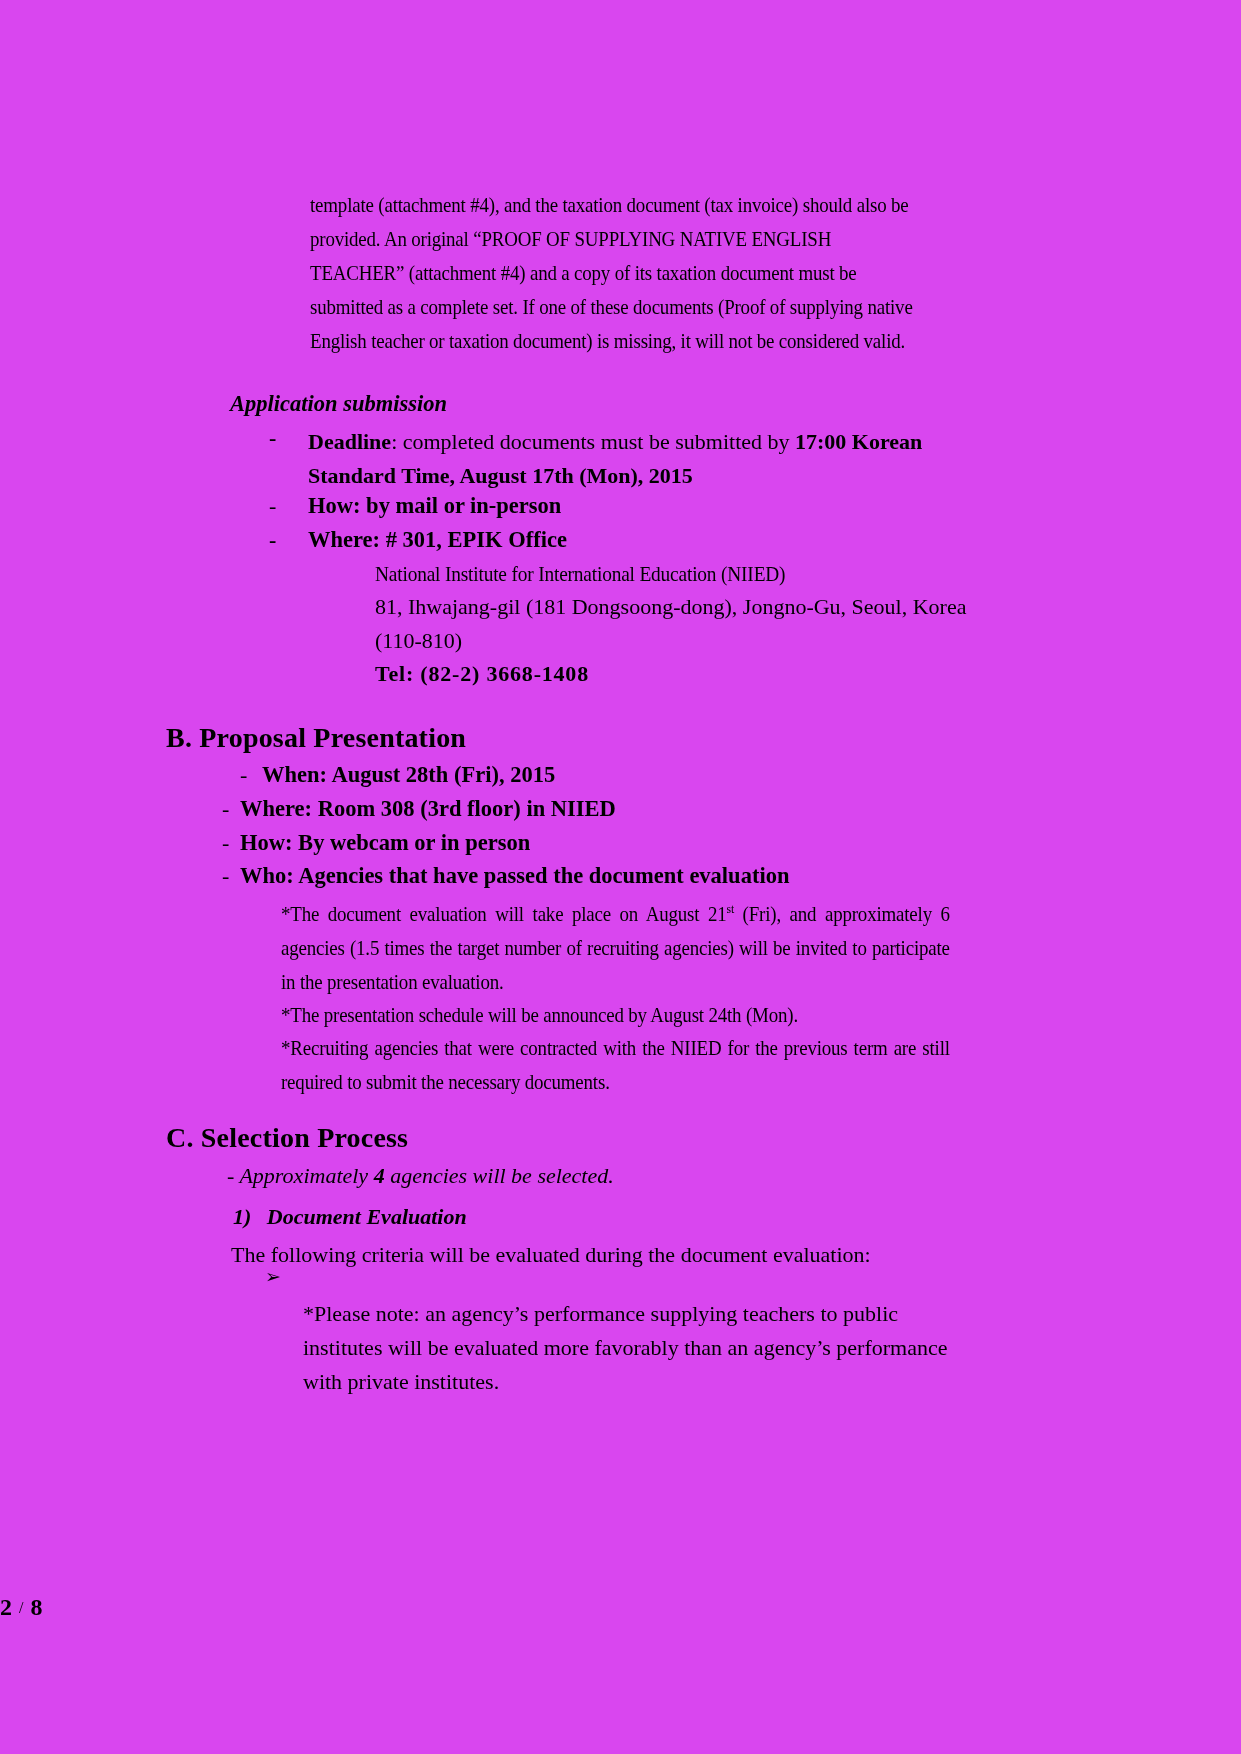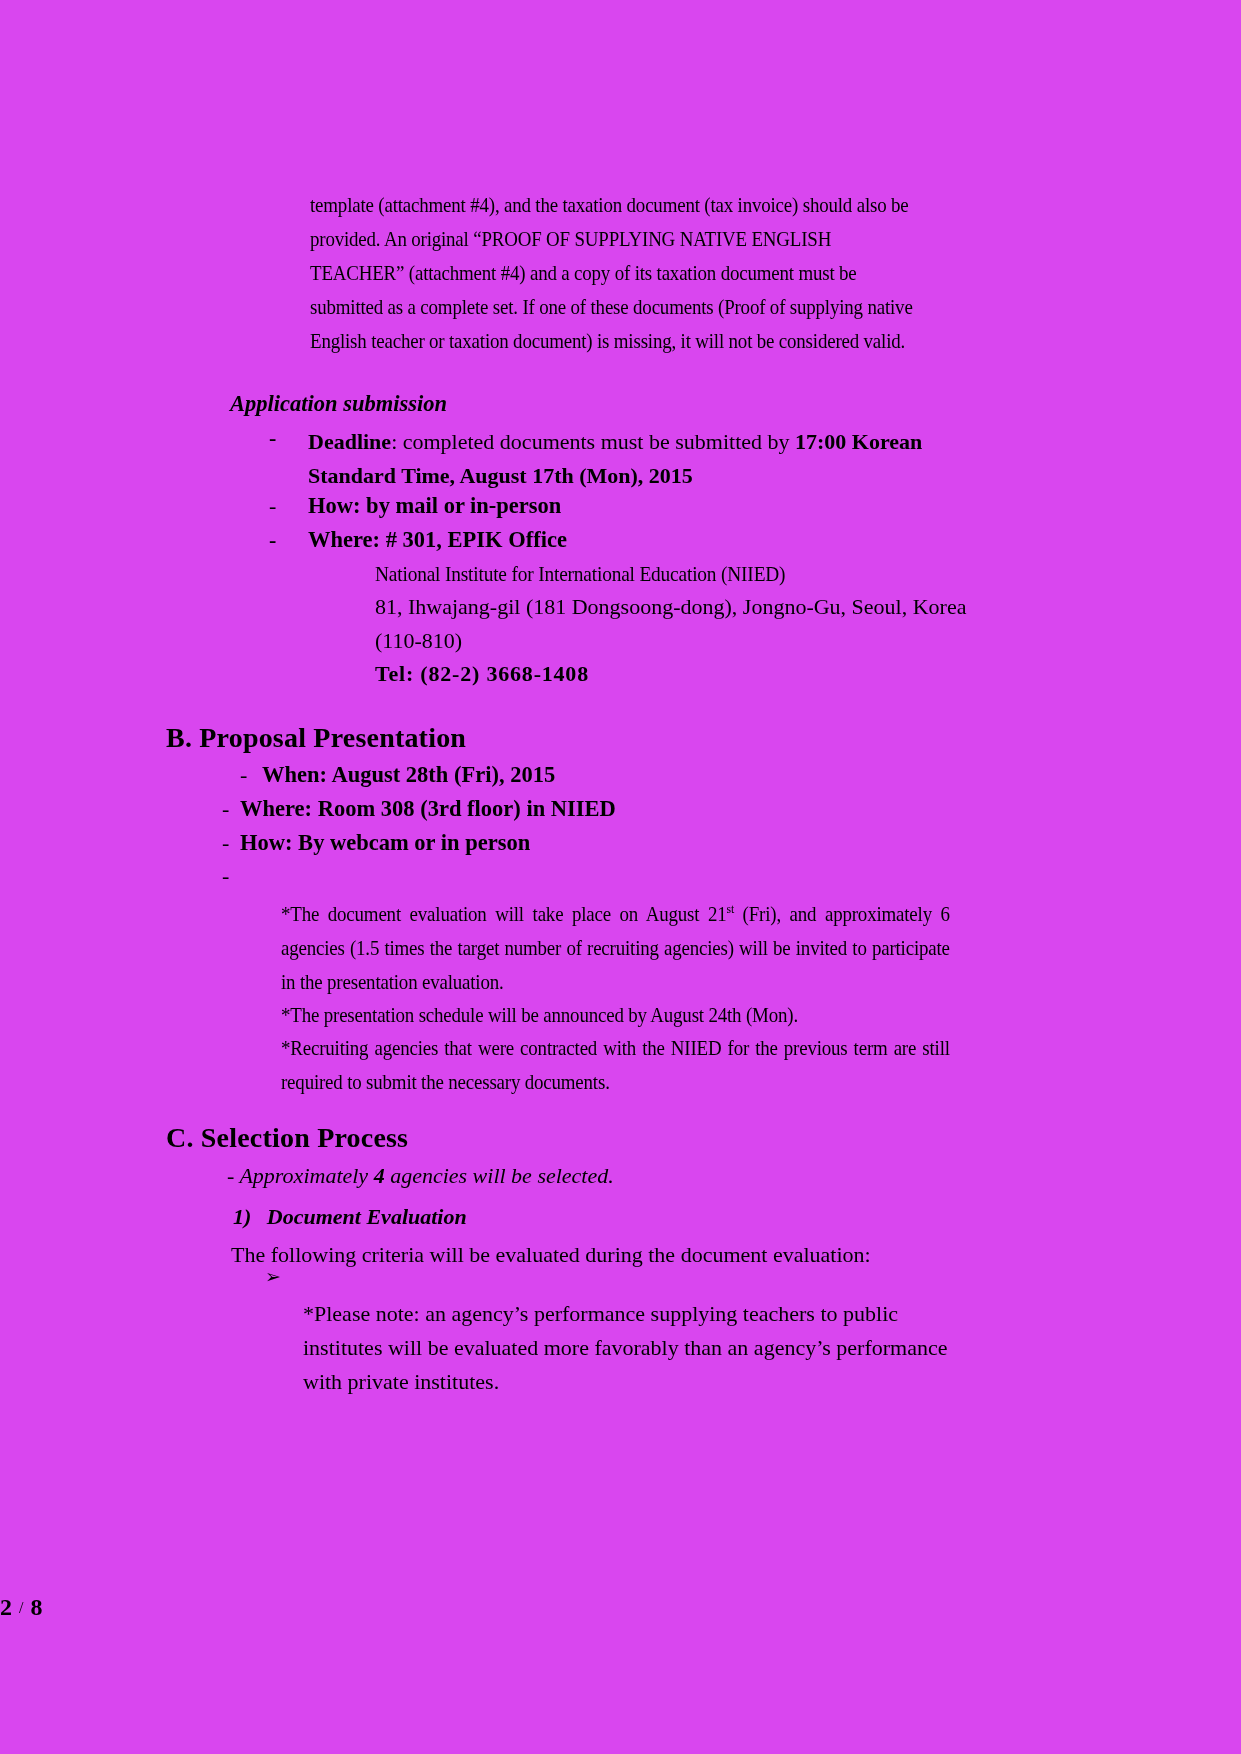--- a/index.html
+++ b/index.html
@@ -69,20 +69,21 @@
   <span class="abs dash" style="left:240px; top:762px;">-</span>
   <div class="abs bullet-text" style="left:262px; top:762px;">When: August 28th (Fri), 2015</div>
 
   <span class="abs dash" style="left:222px; top:796px;">-</span>
   <div class="abs bullet-text" style="left:240px; top:796px;">Where: Room 308 (3rd floor) in NIIED</div>
 
   <span class="abs dash" style="left:222px; top:830px;">-</span>
   <div class="abs bullet-text" style="left:240px; top:830px;">How: By webcam or in person</div>
 
   <span class="abs dash" style="left:222px; top:863px;">-</span>
+  <div class="abs bullet-text" style="left:240px; top:863px;">Who: Agencies that have passed the document evaluation</div>
 
   <div class="abs condensed body-par just" style="left:281px; top:897px; width:760px;">
     <span>*The document evaluation will take place on August 21</span><sup>st</sup><span> (Fri), and approximately 6 agencies (1.5 times the target number of recruiting agencies) will be invited to participate in the presentation evaluation.</span>
   </div>
 
   <div class="abs condensed body-par" style="left:281px; top:998px; width:760px;">*The presentation schedule will be announced by August 24th (Mon).</div>
 
   <div class="abs condensed body-par just" style="left:281px; top:1031px; width:760px;">*Recruiting agencies that were contracted with the NIIED for the previous term are still required to submit the necessary documents.</div>
 
   <h2 class="abs heading" style="left:166px; top:1122px;">C. Selection Process</h2>

